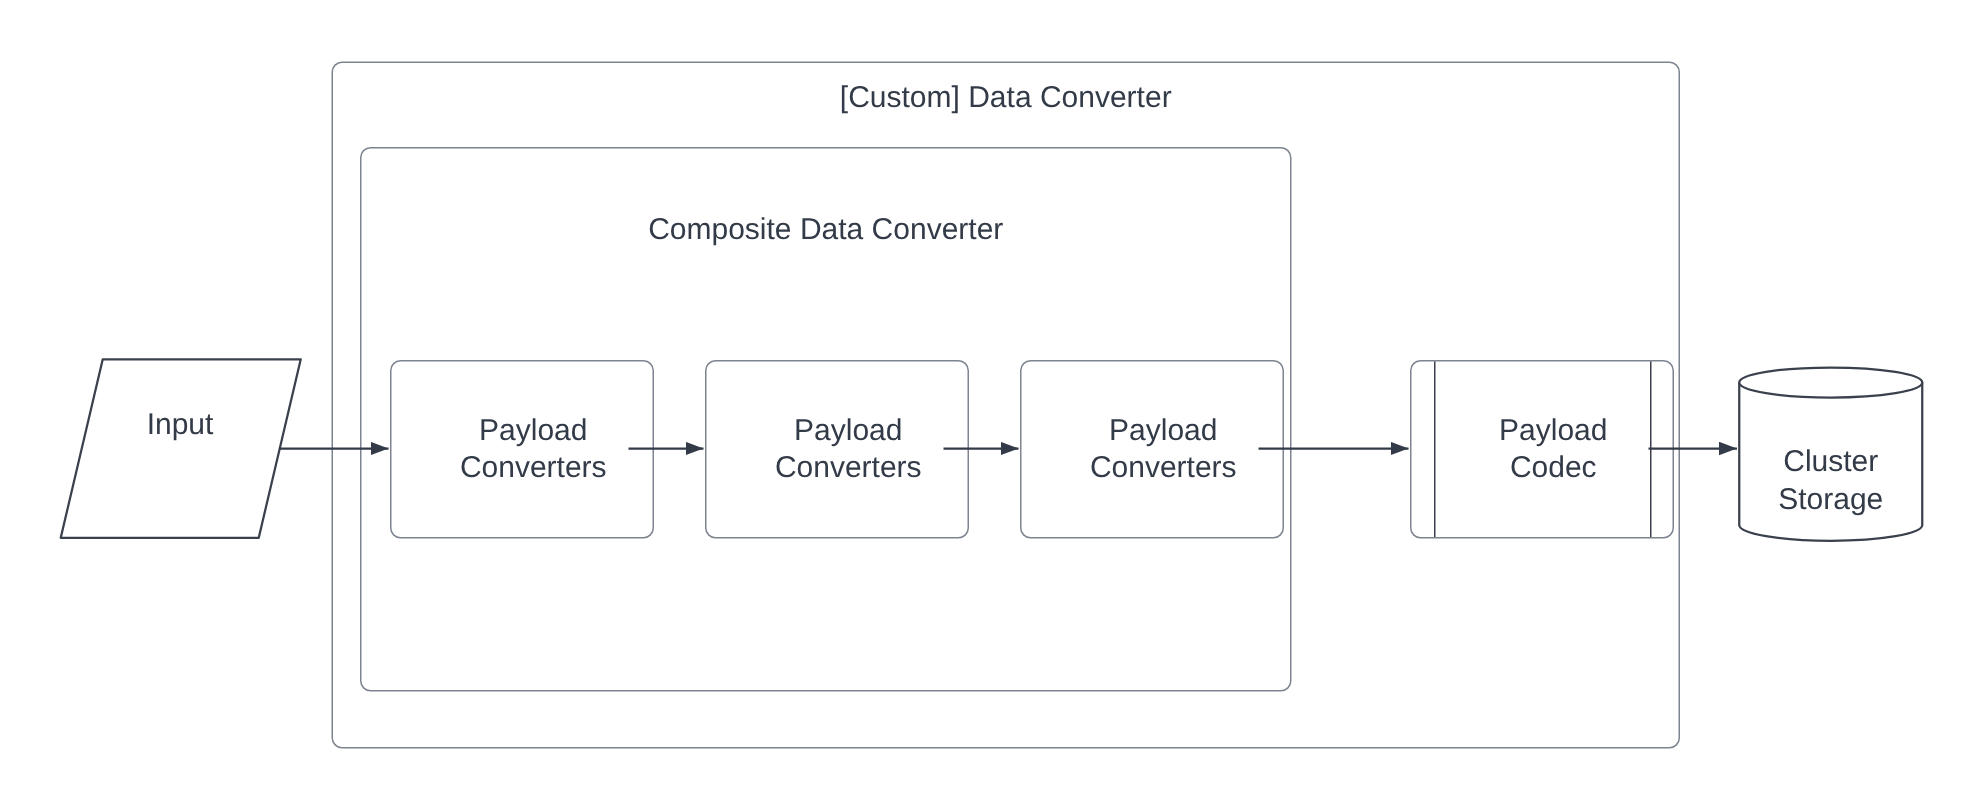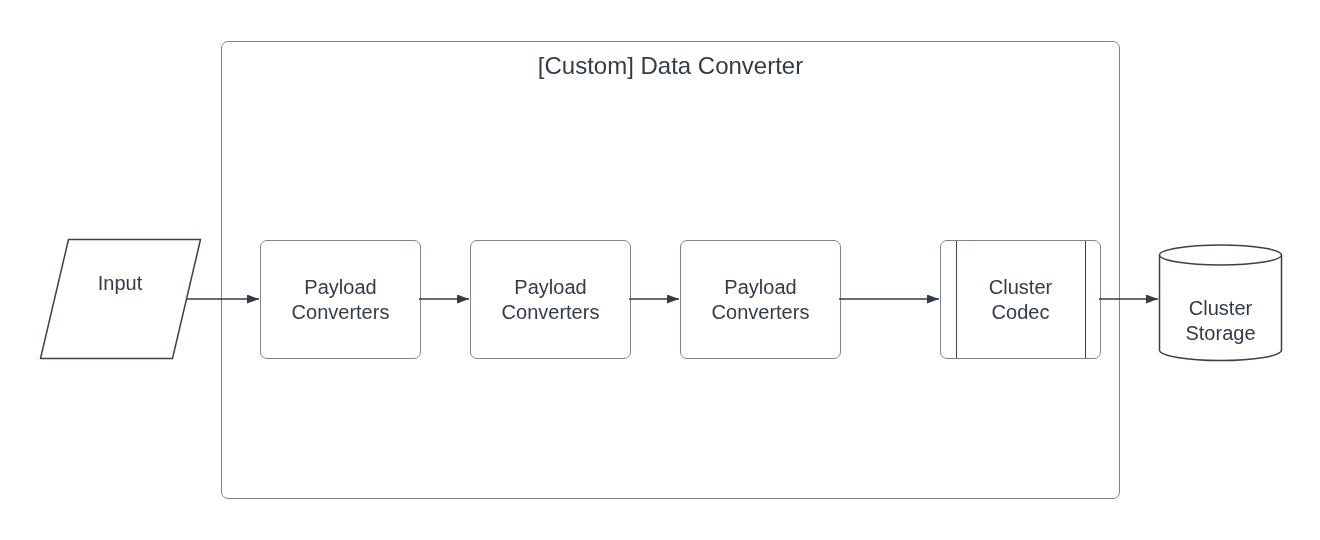--- a/index.html
+++ b/index.html
@@ -18,39 +18,40 @@
     border-radius: 7px;
     background: transparent;
   }
   #outer-box { left: 221px; top: 41px; width: 897px; height: 456px; }
   #inner-box { left: 240px; top: 98px; width: 619px; height: 361px; }
   .container-title {
     position: absolute;
     left: 0;
     width: 100%;
     text-align: center;
-    font-size: 24px;
+    font-size: 20px;
     line-height: 25px;
     white-space: nowrap;
   }
   #outer-box .container-title { top: 11px; }
   #inner-box .container-title { top: 42px; }
   .node {
     position: absolute;
     display: flex;
     align-items: center;
     justify-content: center;
     text-align: center;
     font-size: 20px;
     line-height: 25px;
   }
   .rect-node {
     border: 1px solid #7d8490;
     border-radius: 7px;
     background: transparent;
+    padding-left: 15px;
   }
   #payload-converters-1 { left: 260px; top: 240px; width: 159px; height: 117px; }
   #payload-converters-2 { left: 470px; top: 240px; width: 159px; height: 117px; }
   #payload-converters-3 { left: 680px; top: 240px; width: 159px; height: 117px; }
   #payload-codec        { left: 940px; top: 240px; width: 159px; height: 117px; }
   .pc-label { max-width: 132px; }
   .codec-label { max-width: 95px; }
   .storage-label { max-width: 95px; margin-top: 32px; }
   .codec-bar {
     position: absolute;
@@ -79,37 +80,40 @@
     <g>
       <path d="M1159.5,255 L1159.5,350 A61,10.5 0 0 0 1281.5,350 L1281.5,255" fill="#ffffff" stroke="#3a414c" stroke-width="1.5"></path>
       <ellipse cx="1220.5" cy="255" rx="61" ry="10" fill="#ffffff" stroke="#3a414c" stroke-width="1.5"></ellipse>
     </g>
   </svg>
 
   <div id="outer-box" class="container-box">
     <div class="container-title">[Custom] Data Converter</div>
   </div>
 
+  <div id="inner-box" class="container-box">
+    <div class="container-title">Composite Data Converter</div>
+  </div>
 
   <div id="payload-converters-1" class="node rect-node">
     <div class="pc-label">Payload Converters</div>
   </div>
 
   <div id="payload-converters-2" class="node rect-node">
     <div class="pc-label">Payload Converters</div>
   </div>
 
   <div id="payload-converters-3" class="node rect-node">
     <div class="pc-label">Payload Converters</div>
   </div>
 
   <div id="payload-codec" class="node rect-node">
     <div class="codec-bar left"></div>
     <div class="codec-bar right"></div>
-    <div class="codec-label">Cluster Codec</div>
+    <div class="codec-label">Payload Codec</div>
   </div>
 
   <div id="input-label" class="node">
     <div>Input</div>
   </div>
 
   <div id="cluster-storage-label" class="node">
     <div class="storage-label">Cluster Storage</div>
   </div>
 

